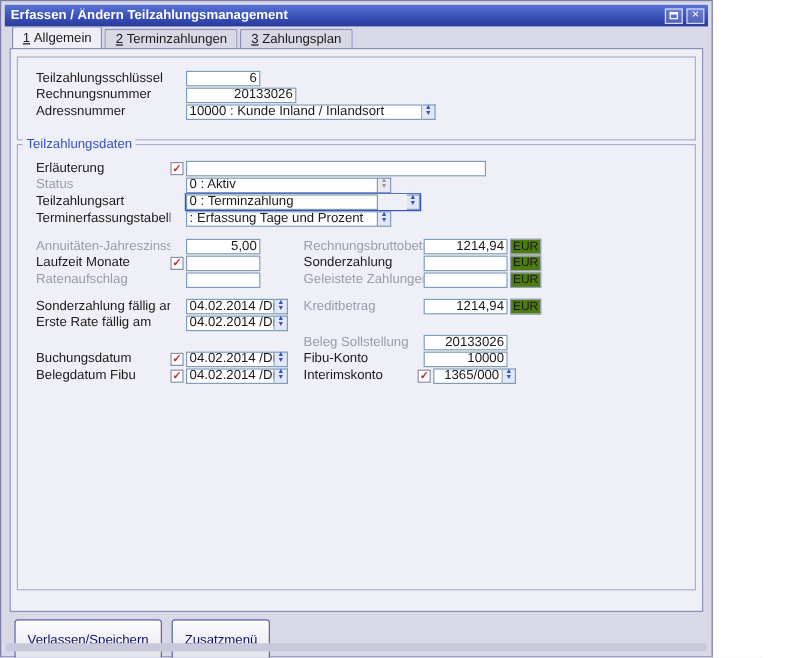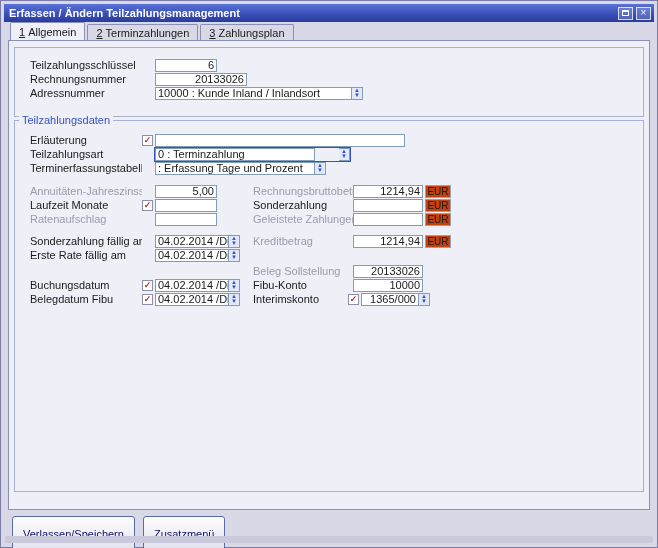--- a/index.html
+++ b/index.html
@@ -3,21 +3,21 @@
 <meta charset="utf-8">
 <style>
   * { box-sizing: border-box; margin: 0; padding: 0; }
   html,body { width: 658px; height: 548px; }
   body {
     font-family: "Liberation Sans", sans-serif;
     font-size: 11px;
     background: #ffffff;
   }
   .window {
-    width: 658px; height: 548px;
+    width: 594px; height: 548px;
     background: var(--frame-bg, #D8D8E6);
     border: 1px solid #7C7CA8;
     padding: 3px;
     position: relative;
   }
   .titlebar {
     height: 18px;
     background: linear-gradient(180deg, #5a72d4 0%, var(--titlebar-blue,#3A50B8) 55%, #2a3a9c 100%);
     display: flex; align-items: center;
     padding: 0 3px 0 5px;
@@ -98,21 +98,21 @@
     width: 11px; height: 13px;
     border: 1px solid var(--field-border,#7F9DB9); border-left: none;
     background: #E3E8F8;
     display: flex; flex-direction: column; align-items: center; justify-content: center;
   }
   .spinner span { font-size: 6px; line-height: 5px; color: var(--accent-blue,#3452C6); }
   .spinner.dis { background: #EAEAEE; }
   .spinner.dis span { color: #9a9aaa; }
   .eur {
     width: 26px; height: 13px; margin-left: 2px;
-    border: 1px solid #9AA0B8; background: #c2410c;
+    border: 1px solid #9AA0B8; background: #4d7c0f;
     display: flex; align-items: center; justify-content: center;
     font-size: 10px; color: #1a1a1a;
   }
   .colR { position: absolute; left: 238px; top: 0; height: 14px; display: flex; align-items: center; }
   .lblR { width: 100px; }
   .lblR.short { width: 95px; }
 
   
   .buttons-row { margin: 6px 0 0 8px; display: flex; }
   .btn {
@@ -191,20 +191,31 @@
       <div class="row">
         <span class="lbl">Erläuterung</span>
         <span class="cb-slot">
             <span class="checkbox">
               <span>✓</span>
             </span>
           </span>
         <span class="field w250"></span>
       </div>
 
+      <div class="row">
+        <span class="lbl dis">Status</span>
+        <span class="cb-slot"></span>
+        <span class="combo">
+          <span class="field w160">0 : Aktiv</span>
+          <span class="spinner dis">
+            <span>▲</span>
+            <span>▼</span>
+          </span>
+        </span>
+      </div>
 
       <div class="row">
         <span class="lbl">Teilzahlungsart</span>
         <span class="cb-slot"></span>
         <span class="combo focused">
           <span class="field w160">0 : Terminzahlung</span>
           <span class="spinner">
             <span>▲</span>
             <span>▼</span>
           </span>

